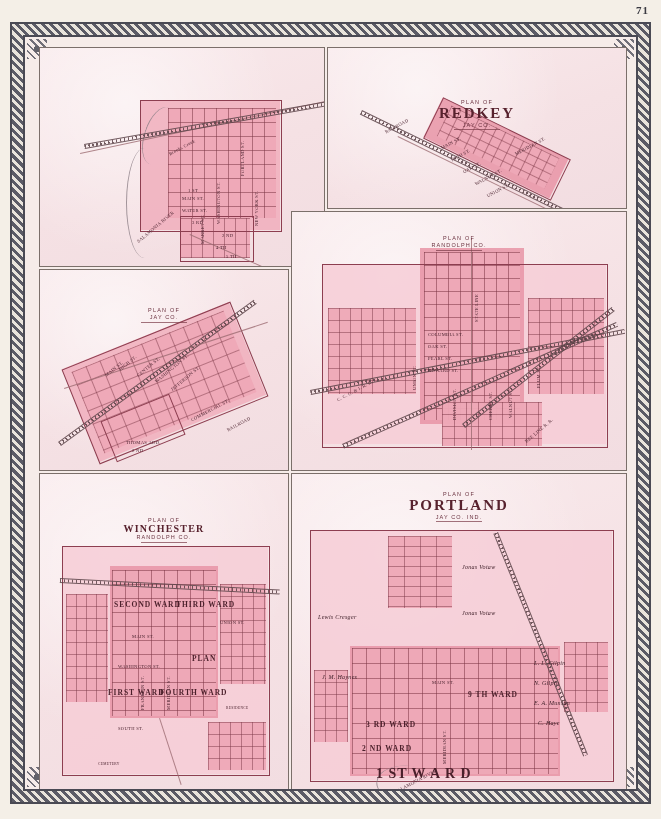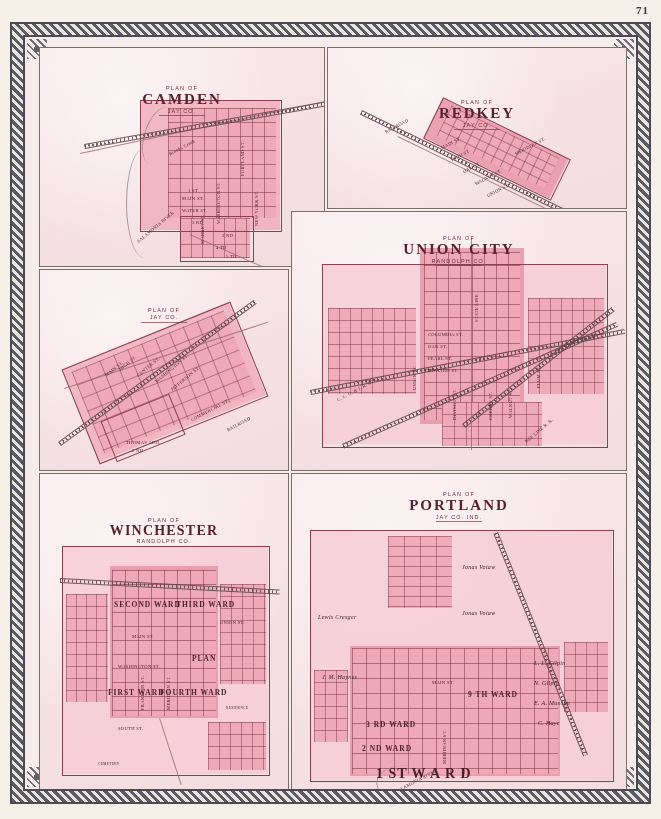--- a/index.html
+++ b/index.html
@@ -97,21 +97,21 @@
     color: #6b3340;
   }
   .t-name {
     font-size: 15px;
     font-weight: bold;
     letter-spacing: 2px;
     font-family: "Liberation Serif", serif;
     color: #57212d;
   }
   .t-name.small { font-size: 12px; letter-spacing: 1.6px; }
-  .t-name.xsmall { font-size: 14px; letter-spacing: 1.2px; }
+  .t-name.xsmall { font-size: 10px; letter-spacing: 1.2px; }
   .t-sub {
     font-size: 5.5px;
     letter-spacing: 1.1px;
     font-family: "Liberation Sans", sans-serif;
     color: #6b3340;
     margin-top: 1px;
   }
   .t-rule {
     width: 46px;
     height: 1px;
@@ -213,26 +213,20 @@
         <div class="outline" style="left:100px; top:52px; width:140px; height:130px;"></div>
         <div class="outline" style="left:140px; top:168px; width:72px; height:44px;"></div>
 
         <div class="river" style="left:86px; top:100px; width:36px; height:110px;"></div>
         <div class="river" style="left:104px; top:58px; width:30px; height:60px; transform:rotate(18deg);"></div>
 
         <div class="road" style="left:40px; top:105px; width:250px; transform:rotate(-12deg);"></div>
         <div class="road" style="left:150px; top:186px; width:130px; transform:rotate(24deg);"></div>
         <div class="rail" style="left:44px; top:96px; width:248px; transform:rotate(-10deg);"></div>
 
-        <div class="title-block" style="top:38px;">
-          <div class="t-plan">PLAN OF</div>
-          <div class="t-name">CAMDEN</div>
-          <div class="t-sub">JAY CO.</div>
-          <div class="t-rule"></div>
-        </div>
 
         <div class="lbl diag" style="left:128px; top:104px;">Brooks Creek</div>
         <div class="lbl" style="left:142px; top:148px;">MAIN ST.</div>
         <div class="lbl vert" style="left:176px; top:176px;">WASHINGTON ST.</div>
         <div class="lbl vert" style="left:214px; top:178px;">NEW YORK ST.</div>
         <div class="lbl vert" style="left:200px; top:128px;">PORTLAND ST.</div>
         <div class="lbl vert" style="left:160px; top:196px;">MARKET ST.</div>
         <div class="lbl" style="left:142px; top:160px;">WATER ST.</div>
         <div class="lbl" style="left:152px; top:172px;">3 RD</div>
         <div class="lbl" style="left:182px; top:185px;">2 ND</div>
@@ -307,21 +301,20 @@
         <div class="grid fine" style="left:150px; top:190px; width:100px; height:44px; background-size:12px 12px;"></div>
         <div class="outline" style="left:30px; top:52px; width:284px; height:182px;"></div>
 
         <div class="rail" style="left:18px; top:178px; width:320px; transform:rotate(-11deg);"></div>
         <div class="rail" style="left:50px; top:232px; width:300px; transform:rotate(-24deg);"></div>
         <div class="rail" style="left:170px; top:212px; width:190px; transform:rotate(-38deg);"></div>
         <div class="road" style="left:180px; top:26px; width:212px; transform:rotate(90deg);"></div>
 
         <div class="title-block" style="top:24px;">
           <div class="t-plan">PLAN OF</div>
-          <div class="t-name">UNION CITY</div>
           <div class="t-sub">RANDOLPH CO.</div>
           <div class="t-rule"></div>
         </div>
 
         <div class="lbl" style="left:136px; top:120px;">COLUMBIA ST.</div>
         <div class="lbl" style="left:136px; top:132px;">OAK ST.</div>
         <div class="lbl" style="left:136px; top:144px;">PEARL ST.</div>
         <div class="lbl" style="left:136px; top:156px;">HOWARD ST.</div>
         <div class="lbl vert" style="left:160px; top:208px;">DIVISION ST.</div>
         <div class="lbl vert" style="left:196px; top:208px;">CHERRY ST.</div>

